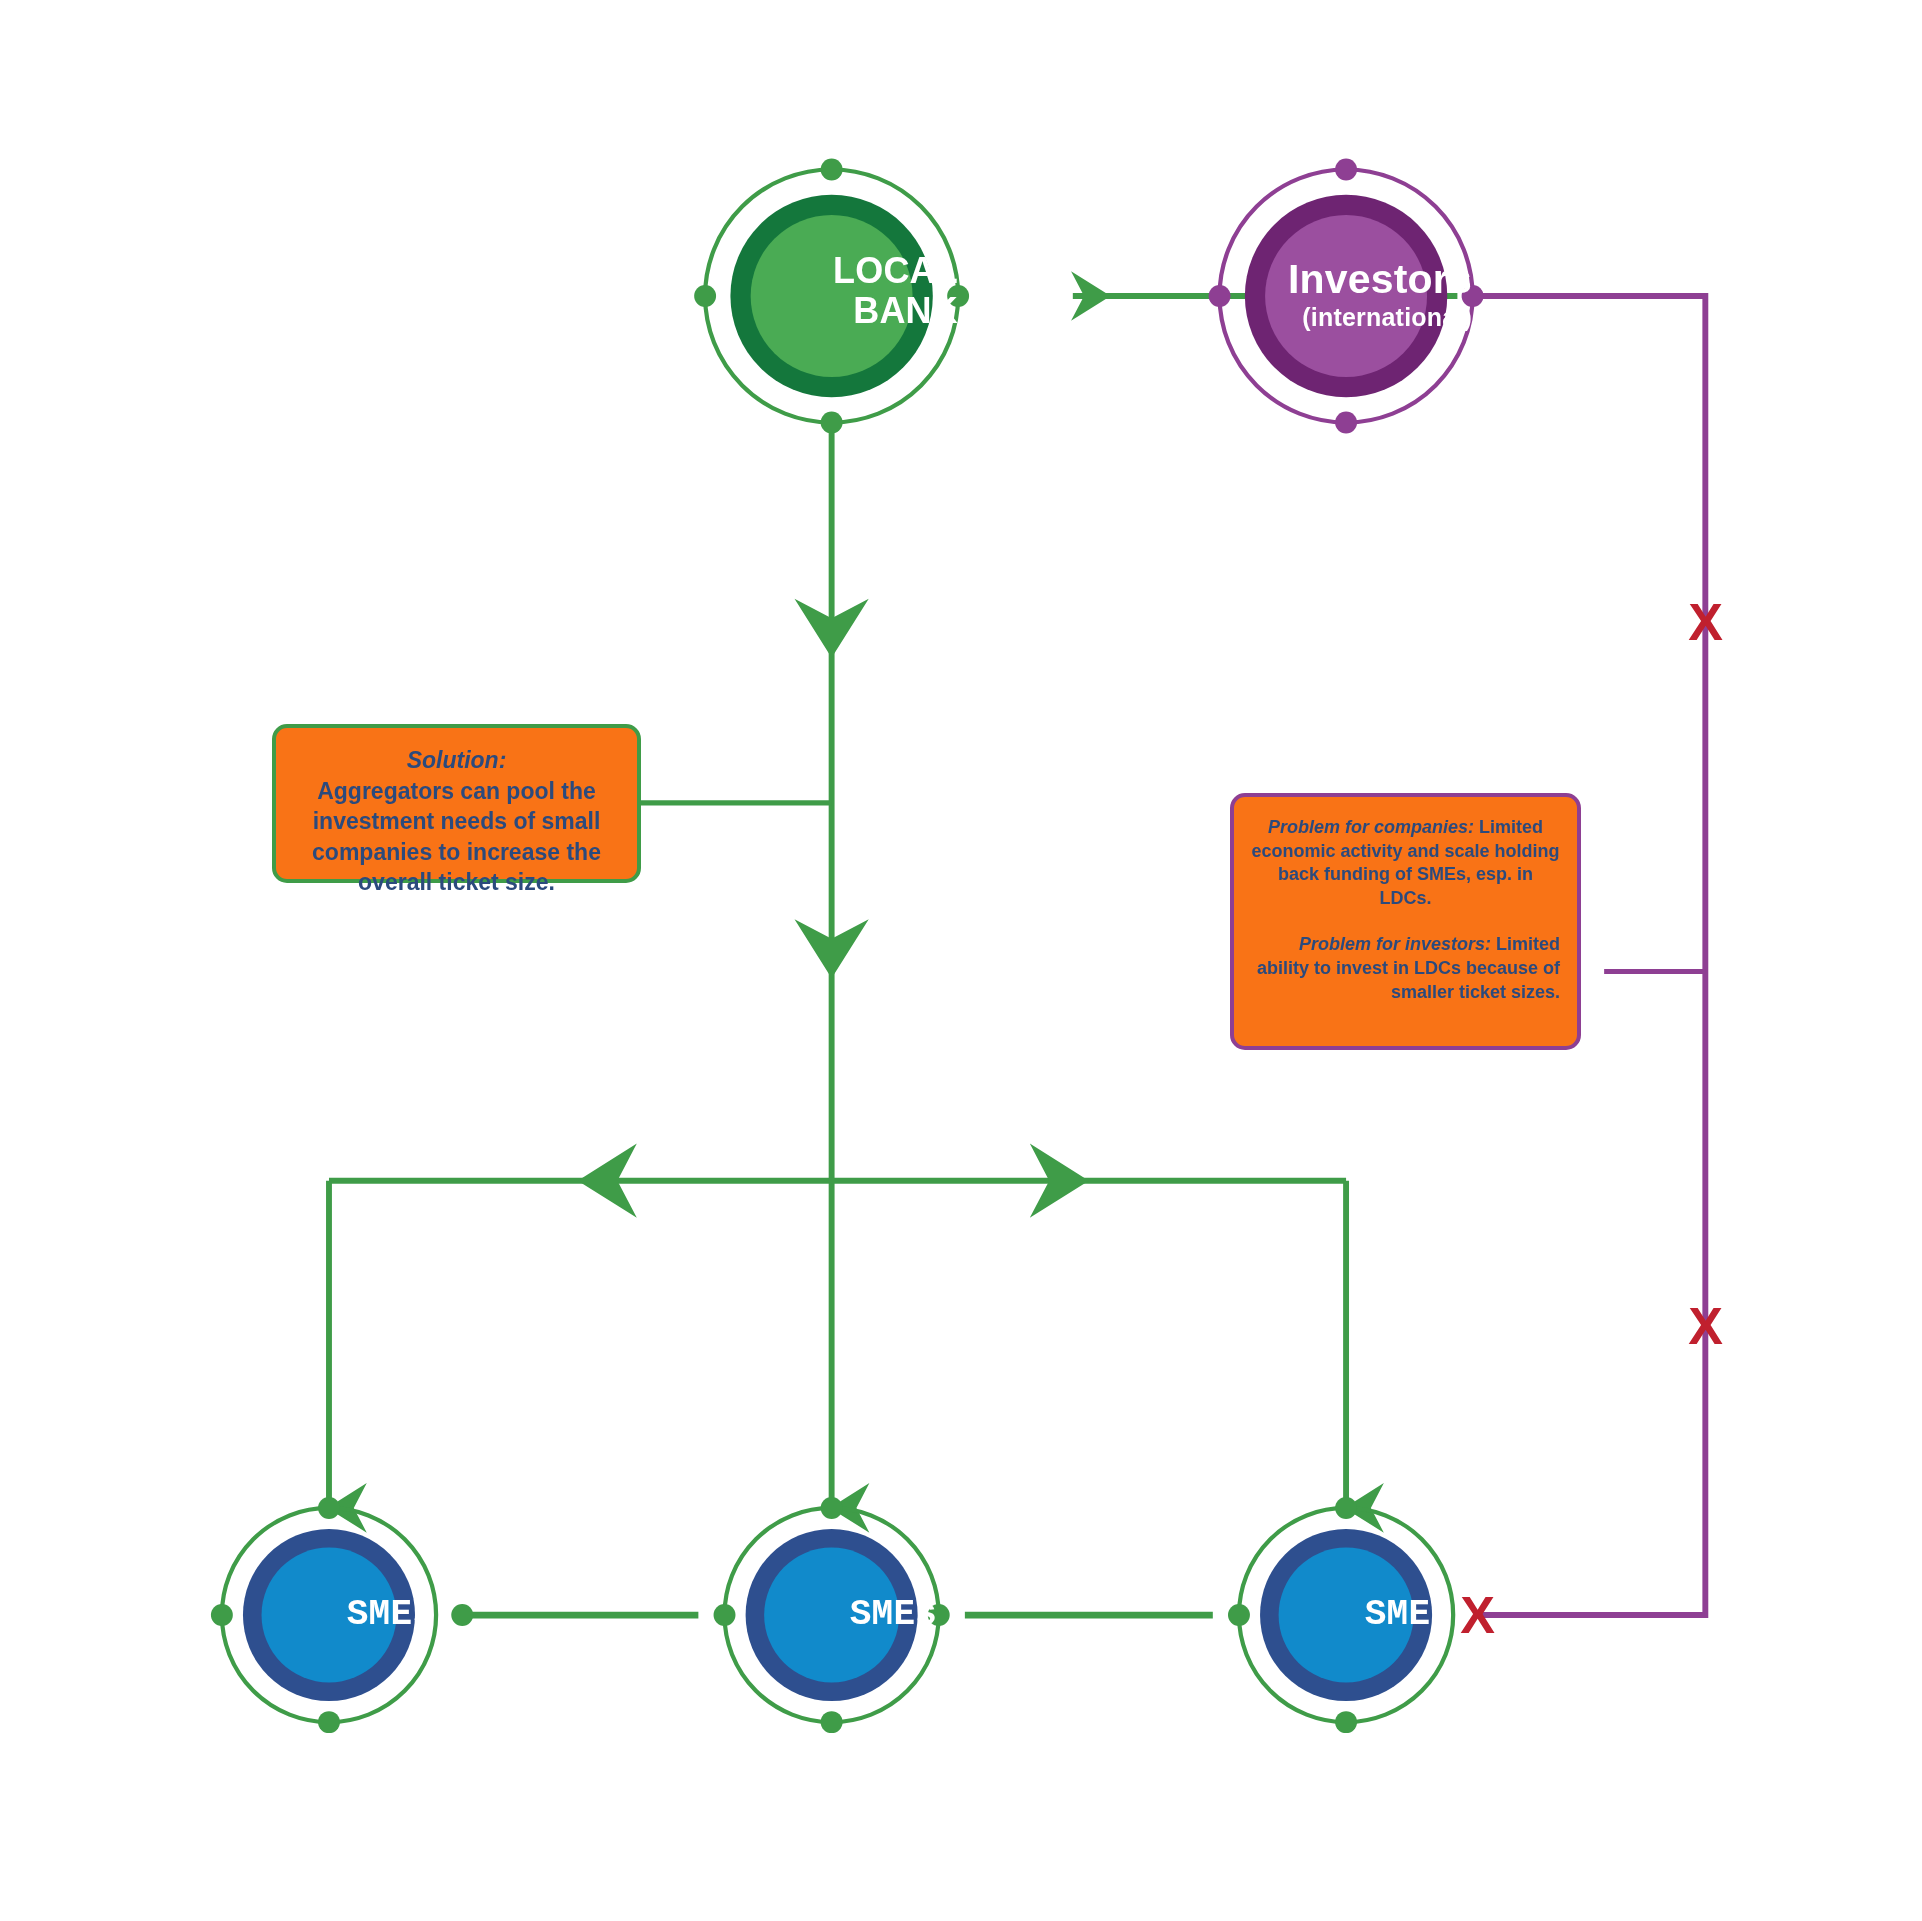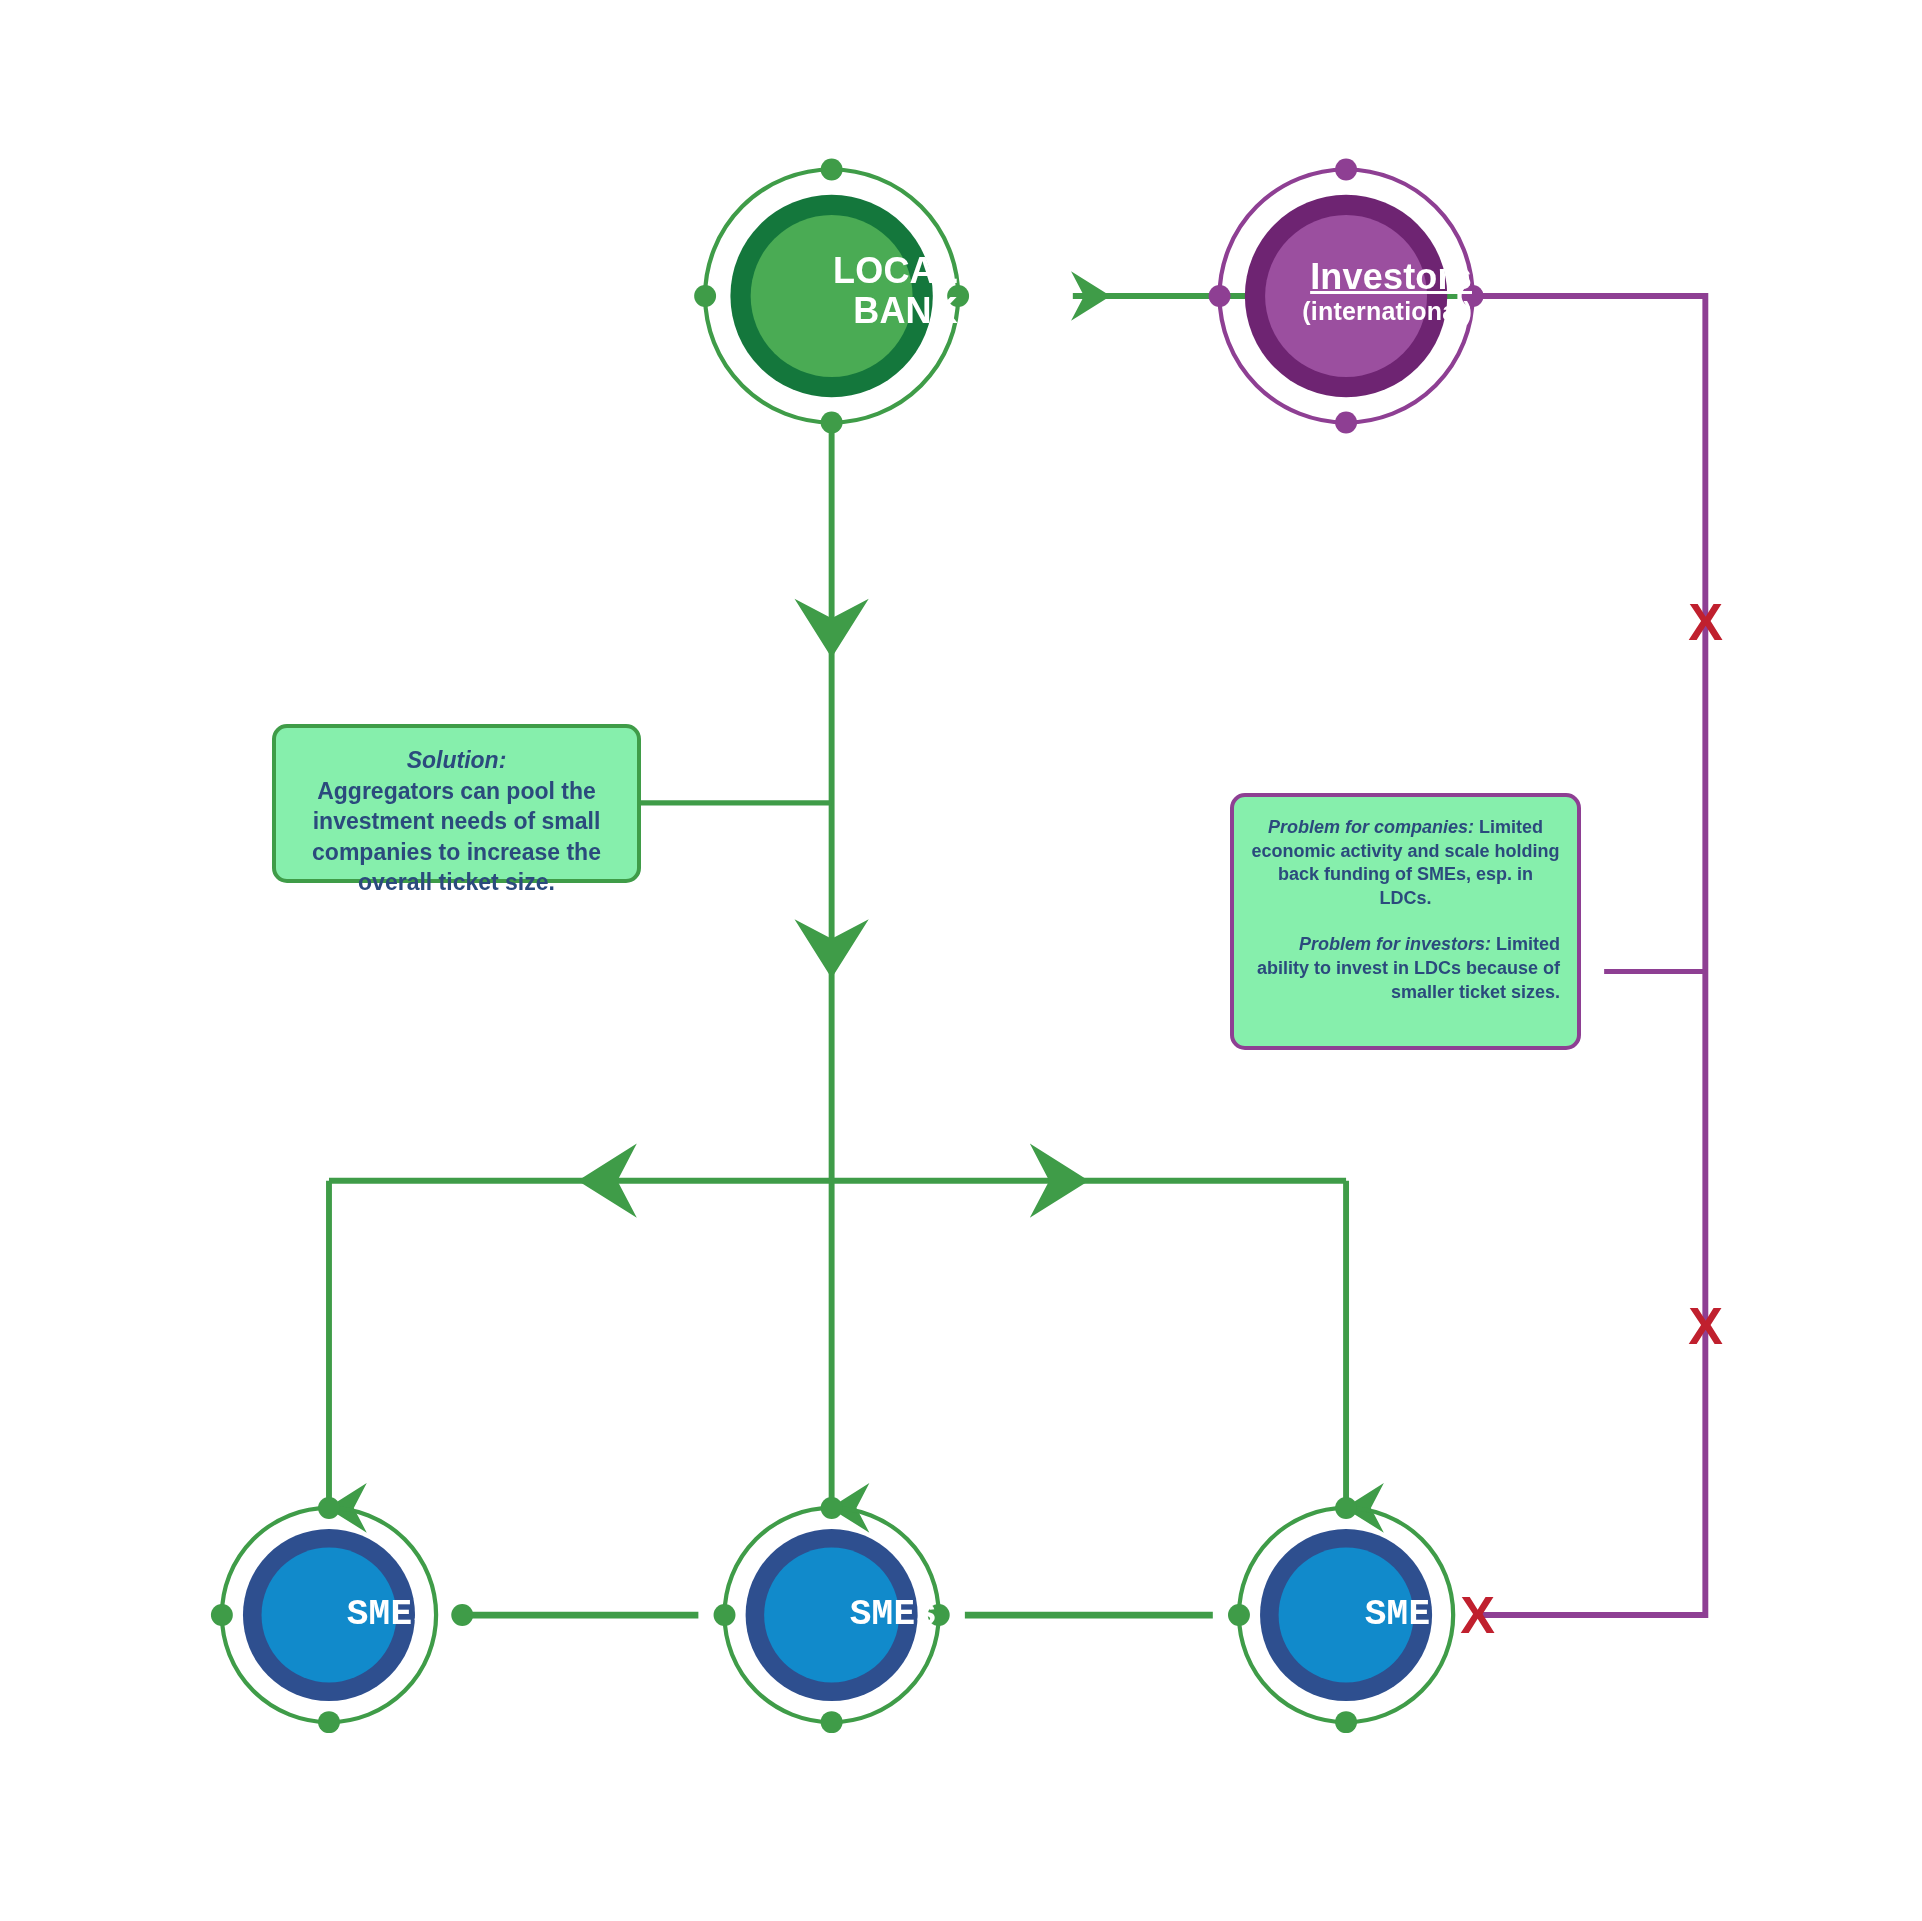--- a/index.html
+++ b/index.html
@@ -13,28 +13,28 @@
   .node-label{
     position:absolute;
     color:#ffffff;
     text-align:right;
     font-weight:bold;
     line-height:1.12;
     pointer-events:none;
     letter-spacing:0.2px;
   }
   .label-bank{font-size:36px;}
-  .label-inv-main{font-size:36px;display:block;text-decoration:underline;}
+  .label-inv-main{font-size:41px;display:block;}
   .label-inv-sub{font-size:25px;display:block;margin-top:0;}
   .label-sme{font-size:36px;font-family:Liberation Mono, monospace;}
 
   .callout{
     position:absolute;
     box-sizing:border-box;
-    background:#86efac;
+    background:#f97316;
     border-radius:15px;
     color:#2b4a7d;
     text-align:center;
     line-height:1.33;
   }
   .callout .hd{font-style:italic;font-weight:bold;}
   .callout .bd{font-weight:bold;}
   .callout b{font-weight:bold;}
   .callout.green{border:4.2px solid #3f9c48;}
   .callout.purple{border:4.2px solid #8e3f93;}

